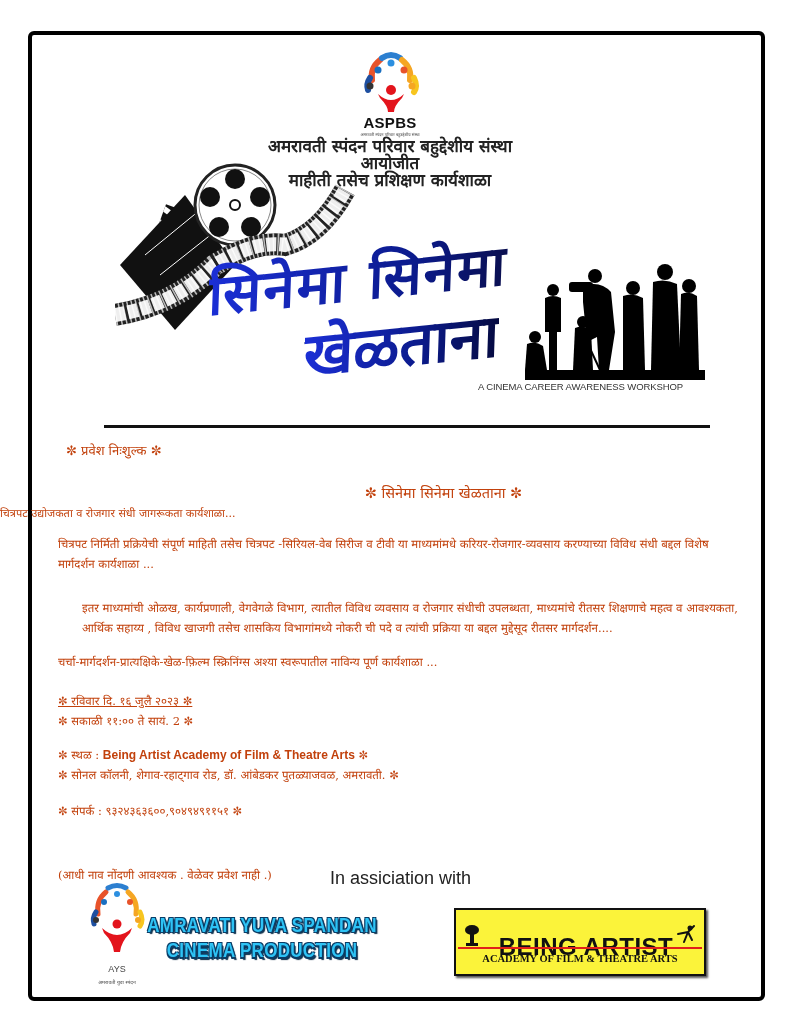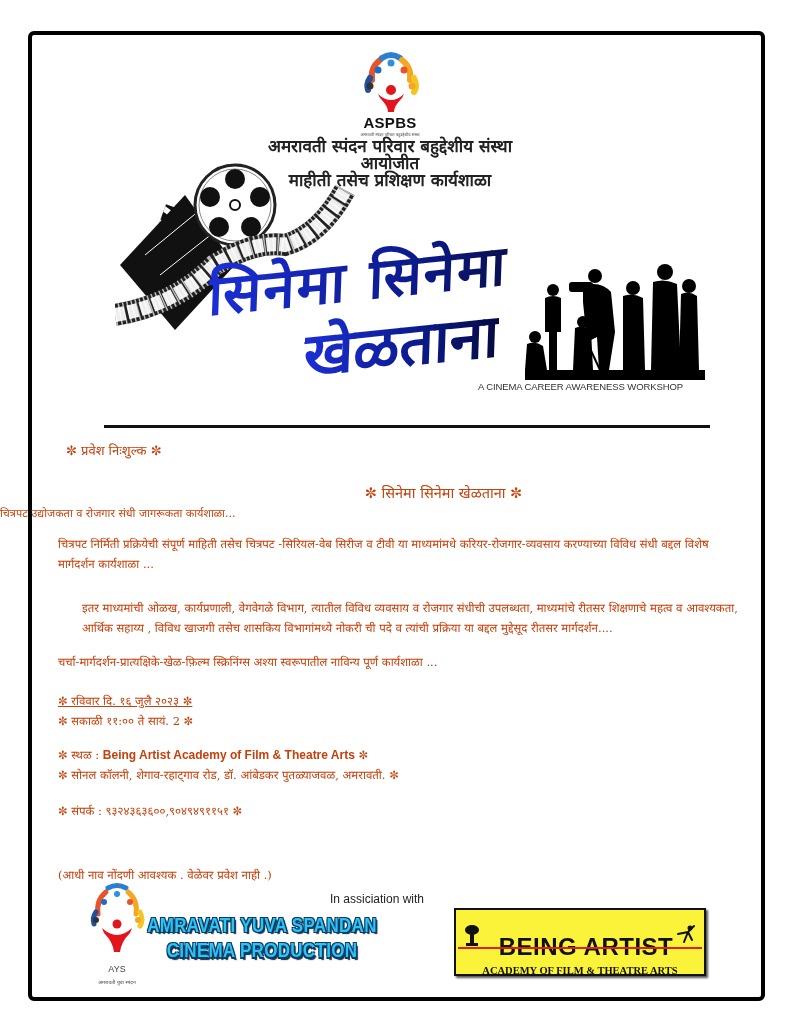--- a/index.html
+++ b/index.html
@@ -51,38 +51,38 @@
   .para2 { left: 58px; top: 598px; width: 690px; margin-left: 24px; }
   .para3 { left: 58px; top: 652px; width: 690px; }
   .date-line { left: 58px; top: 691px; text-decoration: underline; }
   .time-line { left: 58px; top: 711px; }
   .venue-line { left: 58px; top: 745px; }
   .venue-line .en { font-family: "Liberation Sans", sans-serif; font-weight: bold; font-size: 12px; }
   .address-line { left: 58px; top: 765px; }
   .contact-line { left: 58px; top: 801px; }
   .note-line { left: 58px; top: 858px; margin-top: 7px; }
 
-  .assoc { left: 330px; top: 892px; font-family: "Liberation Sans", sans-serif;
-           font-size: 12px; color: #222; }
+  .assoc { left: 330px; top: 868px; font-family: "Liberation Sans", sans-serif;
+           font-size: 18px; color: #222; }
 
   .ays-logo { left: 88px; top: 880px; width: 58px; height: 110px; }
   .ays-name { left: 146px; top: 917px; width: 232px; text-align: center;
               font-family: "Liberation Sans", sans-serif; font-weight: 900; font-size: 17px;
               line-height: 22px; color: #2ec3f5; letter-spacing: 0.3px;
               transform: scaleY(1.15);
               text-shadow: -1px -1px 0 #0a3d66, 1px -1px 0 #0a3d66, -1px 1px 0 #0a3d66, 1px 1px 0 #0a3d66, 2px 2px 1px #0a2a44; }
 
   .ba-box { left: 454px; top: 908px; width: 248px; height: 64px; background: #fbf33a;
             border: 2px solid #111; box-shadow: 2px 2px 2px #555; }
   .ba-title { position: absolute; left: 30px; top: 6px; width: 200px; text-align: center;
               font-family: "Liberation Sans", sans-serif; font-weight: 900; font-size: 24px;
               color: #111; letter-spacing: 0.5px; margin-top: 17px; }
   .ba-redline { position: absolute; left: 2px; right: 2px; top: 37px; height: 2px; background: #e0201a; }
   .ba-sub { position: absolute; left: 0; right: 0; top: 43px; text-align: center;
-            font-family: "Liberation Serif", serif; font-weight: bold; font-size: 10.5px; color: #111; margin-top: 12px; }
+            font-family: "Liberation Serif", serif; font-weight: bold; font-size: 10.5px; color: #111; }
   .ba-tree { position: absolute; left: 8px; top: 14px; width: 16px; height: 22px; }
   .ba-dancer { position: absolute; right: 8px; top: 14px; width: 20px; height: 20px; }
 </style>
 </head>
 <body>
 
 <div class="frame"></div>
 
 <svg class="abs aspbs-logo" viewBox="0 0 66 74">
   <g stroke-linecap="round" stroke-width="6" fill="none">

